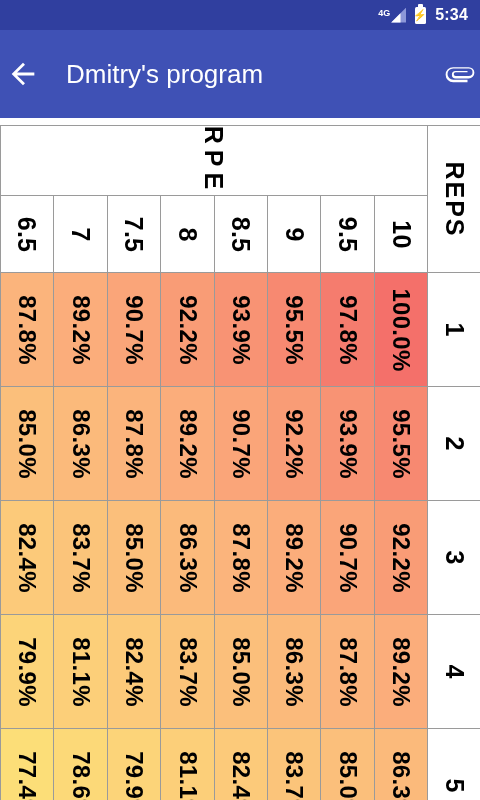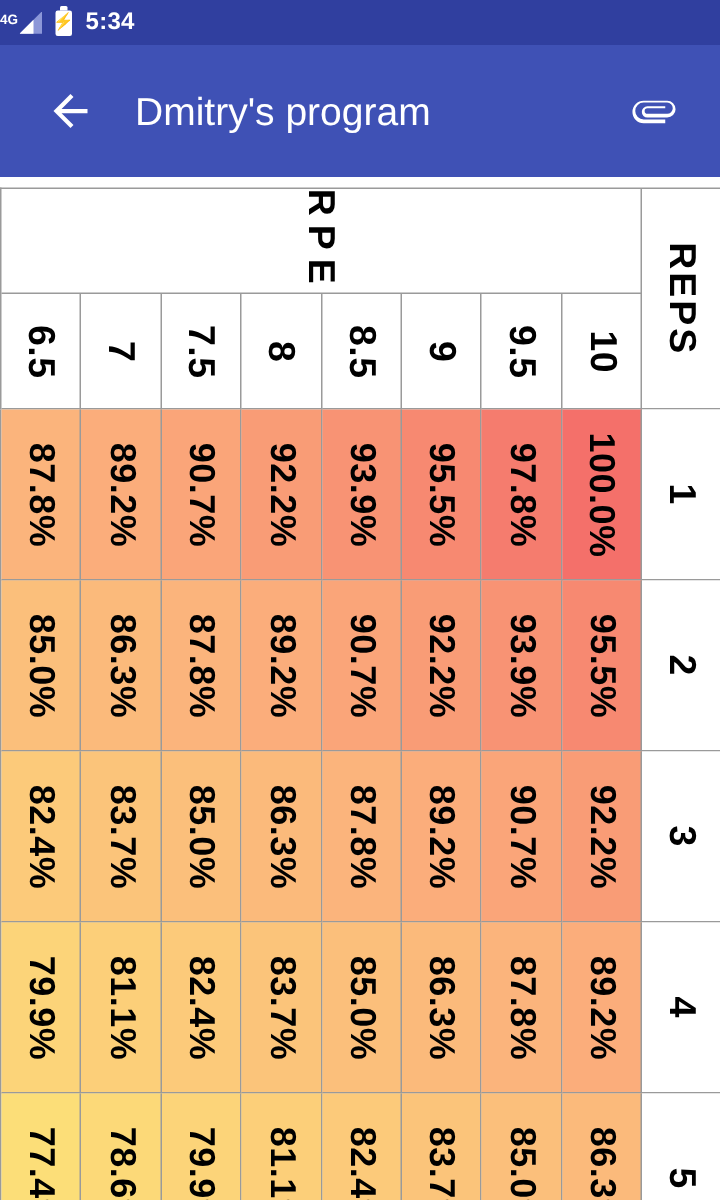--- a/index.html
+++ b/index.html
@@ -2,43 +2,43 @@
 <html><head>
 <meta charset="utf-8">
 <style>
   * { margin:0; padding:0; box-sizing:border-box; }
   html,body { width:480px; height:800px; overflow:hidden; background:#ffffff;
               font-family:"Liberation Sans", sans-serif; }
 
   
   #status-bar{
     height:30px; background:#303F9F; color:#fff;
-    display:flex; align-items:center; 
-    padding-right:22px; gap:9px;
+    display:flex; align-items:center; justify-content:flex-end;
+    padding-right:12px; gap:9px;
   }
   #status-bar .net{ display:flex; align-items:flex-end; gap:1px; }
   #status-bar .net .g4{ font-size:9px; font-weight:bold; line-height:9px; margin-bottom:5px;}
   .sig{ position:relative; width:15px; height:15px; }
   .sig .full{ position:absolute; inset:0; background:#8c97d8;
               clip-path:polygon(100% 0,100% 100%,0 100%); }
   .sig .lit{ position:absolute; inset:0; background:#ffffff;
              clip-path:polygon(62% 38%,62% 100%,0 100%); }
   .batt{ position:relative; width:11px; height:17px; background:#fff;
          border-radius:1.5px; }
   .batt:before{ content:""; position:absolute; top:-3px; left:3px;
                 width:5px; height:3px; background:#fff; border-radius:1px 1px 0 0;}
   .batt .bolt{ position:absolute; inset:0; display:flex; align-items:center;
                justify-content:center; color:#303F9F; font-size:11px;
                line-height:11px; font-weight:bold;}
   #clock{ font-size:16px; font-weight:bold; letter-spacing:.2px; }
 
   
   #toolbar{
     height:88px; background:#3F51B5; display:flex; align-items:center;
-    padding:0 24px;
+    padding:0 0;
   }
   #back-btn{ width:46px; height:46px; display:flex; align-items:center;
              justify-content:center; cursor:pointer; flex:0 0 auto; }
   #page-title{ color:#fff; font-size:26px; font-weight:500; margin-left:20px;
                flex:1 1 auto; white-space:nowrap; }
   #attach-btn{ width:40px; height:40px; display:flex; align-items:center;
                justify-content:center; cursor:pointer; flex:0 0 auto; }
 
   
   #sheet-wrap{ position:relative; width:480px; height:682px; background:#fff;

